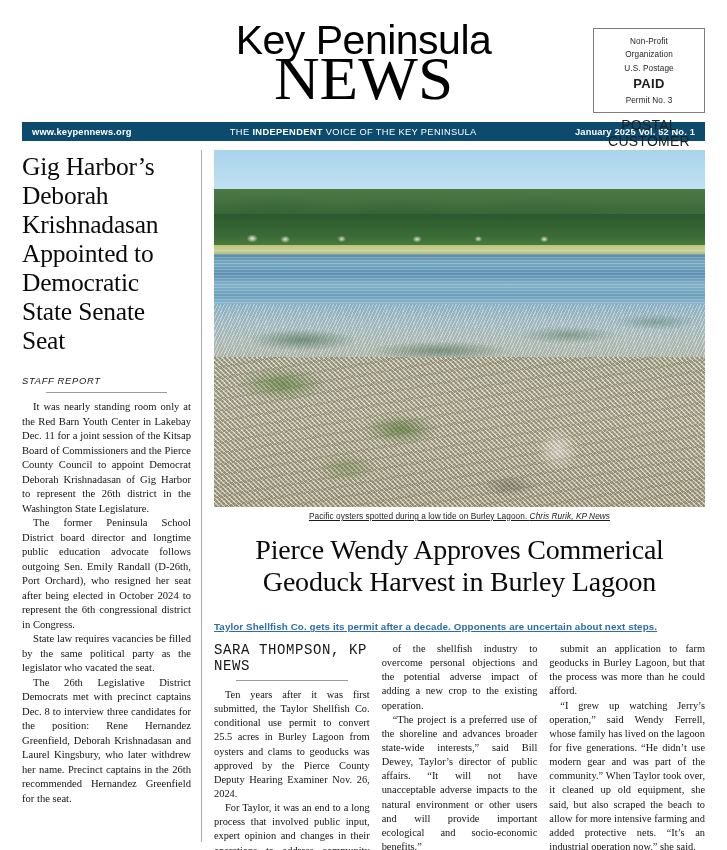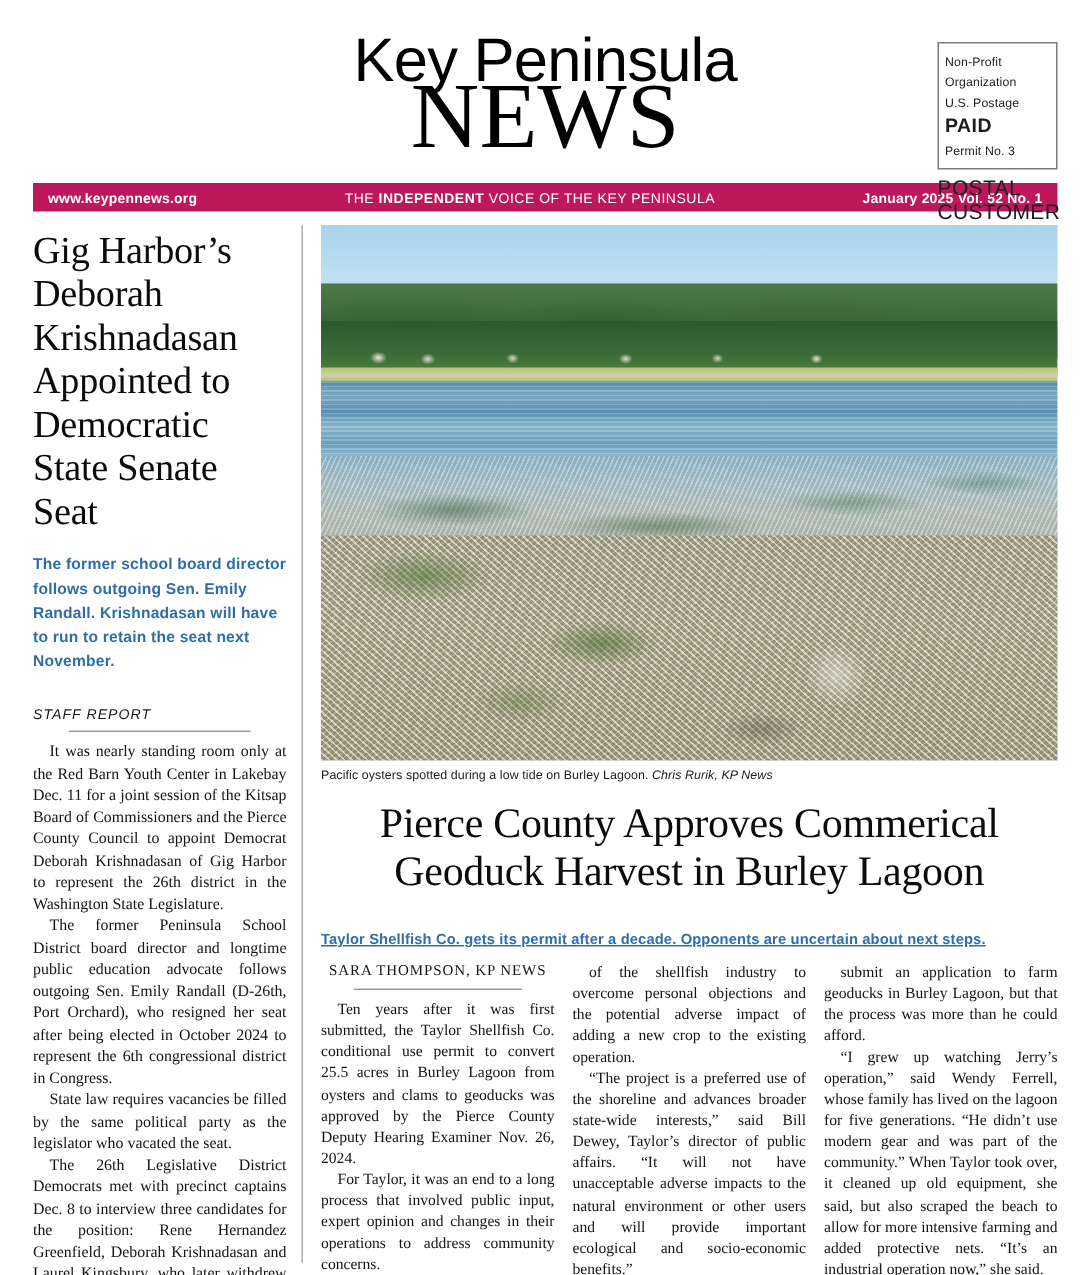--- a/index.html
+++ b/index.html
@@ -57,21 +57,22 @@
     display: block;
     margin-top: -6px;
     transform: scaleX(1.02);
   }
 
   
   .indicia-wrap {
     position: absolute;
     right: 0;
     top: 28px;
-    width: 80px;
+    width: 112px;
+    text-align: center;
   }
   .indicia-box {
     border: 1px solid #7d7d7d;
     padding: 6px 4px 5px;
     box-sizing: border-box;
   }
   .indicia-box div {
     font-family: "Liberation Sans", sans-serif;
     font-size: 8.2px;
     line-height: 1.62;
@@ -87,21 +88,21 @@
   .postal-customer {
     font-family: "Liberation Sans", sans-serif;
     font-size: 14px;
     letter-spacing: 0.25px;
     color: #1d1d1d;
     margin-top: 4px;
   }
 
   
   .blue-bar {
-    background: #be185d;
+    background: #0c4a6e;
     height: 19px;
     display: flex;
     align-items: center;
     justify-content: space-between;
     padding: 0 10px;
     box-sizing: border-box;
     color: #ffffff;
     font-family: "Liberation Sans", sans-serif;
     font-size: 9.3px;
     letter-spacing: 0.15px;
@@ -267,23 +268,24 @@
       radial-gradient(ellipse 1.2% 50% at 25% 55%, #ded8c9 0%, rgba(222,216,201,0) 75%),
       radial-gradient(ellipse 1.3% 50% at 41% 58%, #e8e2d4 0%, rgba(232,226,212,0) 75%),
       radial-gradient(ellipse 1.1% 45% at 54% 55%, #ddd7c8 0%, rgba(221,215,200,0) 75%),
       radial-gradient(ellipse 1.2% 48% at 68% 58%, #e6e0d2 0%, rgba(230,224,210,0) 75%);
   }
 
   .photo-caption {
     font-family: "Liberation Sans", sans-serif;
     font-size: 8.3px;
     color: #1c1c1c;
-    text-align: left;
+    text-align: center;
     margin-top: 4px;
     letter-spacing: 0.05px;
+    text-decoration: underline;
   }
   .photo-caption .credit { font-style: italic; }
 
   
   .sec-hed {
     font-family: "Liberation Serif", serif;
     font-size: 28px;
     line-height: 1.14;
     font-weight: 400;
     letter-spacing: -0.2px;
@@ -301,25 +303,25 @@
     text-decoration: underline;
   }
 
   .sec-cols {
     display: flex;
     gap: 12px;
     margin-top: 10px;
   }
   .sec-col { flex: 1 1 0; min-width: 0; }
   .sec-byline {
-    font-family: Liberation Serif, serif;
-    font-size: 10px;
+    font-family: Liberation Mono, monospace;
+    font-size: 14px;
     letter-spacing: 0.6px;
     color: #161616;
-    text-align: center;
+    text-align: left;
   }
   .sec-byline-rule {
     border-top: 1px solid #9a9a9a;
     width: 72%;
     margin: 6px auto 7px;
   }
   .sec-col .bodytext { font-size: 10.4px; line-height: 1.36; }
 </style>
 </head>
 <body>
@@ -348,21 +350,20 @@
   <div class="blue-bar">
     <span class="bb-left">www.keypennews.org</span>
     <span class="bb-center"><span>THE </span><b>INDEPENDENT</b><span> VOICE OF THE KEY PENINSULA</span></span>
     <span class="bb-right">January 2025 Vol. 52 No. 1</span>
   </div>
 
   <div class="content">
 
     <div class="col-left">
       <h1 class="lead-hed">Gig Harbor’s Deborah Krishnadasan Appointed to Democratic State Senate Seat</h1>
-      <div class="lead-deck">The former school board director follows outgoing Sen. Emily Randall. Krishnadasan will have to run to retain the seat next November.</div>
 
       <div class="byline">STAFF REPORT</div>
       <div class="byline-rule"></div>
 
       <div class="bodytext" id="lead-body">
           <p>It was nearly standing room only at the Red Barn Youth Center in Lakebay Dec. 11 for a joint session of the Kitsap Board of Commissioners and the Pierce County Council to appoint Democrat Deborah Krishnadasan of Gig Harbor to represent the 26th district in the Washington State Legislature.</p>
           <p>The former Peninsula School District board director and longtime public education advocate follows outgoing Sen. Emily Randall (D-26th, Port Orchard), who resigned her seat after being elected in October 2024 to represent the 6th congressional district in Congress.</p>
           <p>State law requires vacancies be filled by the same political party as the legislator who vacated the seat.</p>
           <p>The 26th Legislative District Democrats met with precinct captains Dec. 8 to interview three candidates for the position: Rene Hernandez Greenfield, Deborah Krishnadasan and Laurel Kingsbury, who later withdrew her name. Precinct captains in the 26th recommended Hernandez Greenfield for the seat.</p>
         </div>
@@ -377,21 +378,21 @@
         <div class="ph-trees"></div>
         <div class="ph-houses"></div>
         <div class="ph-beach"></div>
         <div class="ph-water"></div>
         <div class="ph-shallow"></div>
         <div class="ph-flat"></div>
       </div>
 
       <div class="photo-caption"><span>Pacific oysters spotted during a low tide on Burley Lagoon. </span><span class="credit">Chris Rurik, KP News</span></div>
 
-      <h2 class="sec-hed">Pierce County Approves Commerical Geoduck Harvest in Burley Lagoon</h2>
+      <h2 class="sec-hed">Pierce Wendy Approves Commerical Geoduck Harvest in Burley Lagoon</h2>
       <div class="sec-deck">Taylor Shellfish Co. gets its permit after a decade. Opponents are uncertain about next steps.</div>
 
       <div class="sec-cols">
 
         <div class="sec-col">
           <div class="sec-byline">SARA THOMPSON, KP NEWS</div>
           <div class="sec-byline-rule"></div>
           <div class="bodytext" id="sec-body-0">
               <p>Ten years after it was first submitted, the Taylor Shellfish Co. conditional use permit to convert 25.5 acres in Burley Lagoon from oysters and clams to geoducks was approved by the Pierce County Deputy Hearing Examiner Nov. 26, 2024.</p>
               <p>For Taylor, it was an end to a long process that involved public input, expert opinion and changes in their operations to address community concerns.</p>

